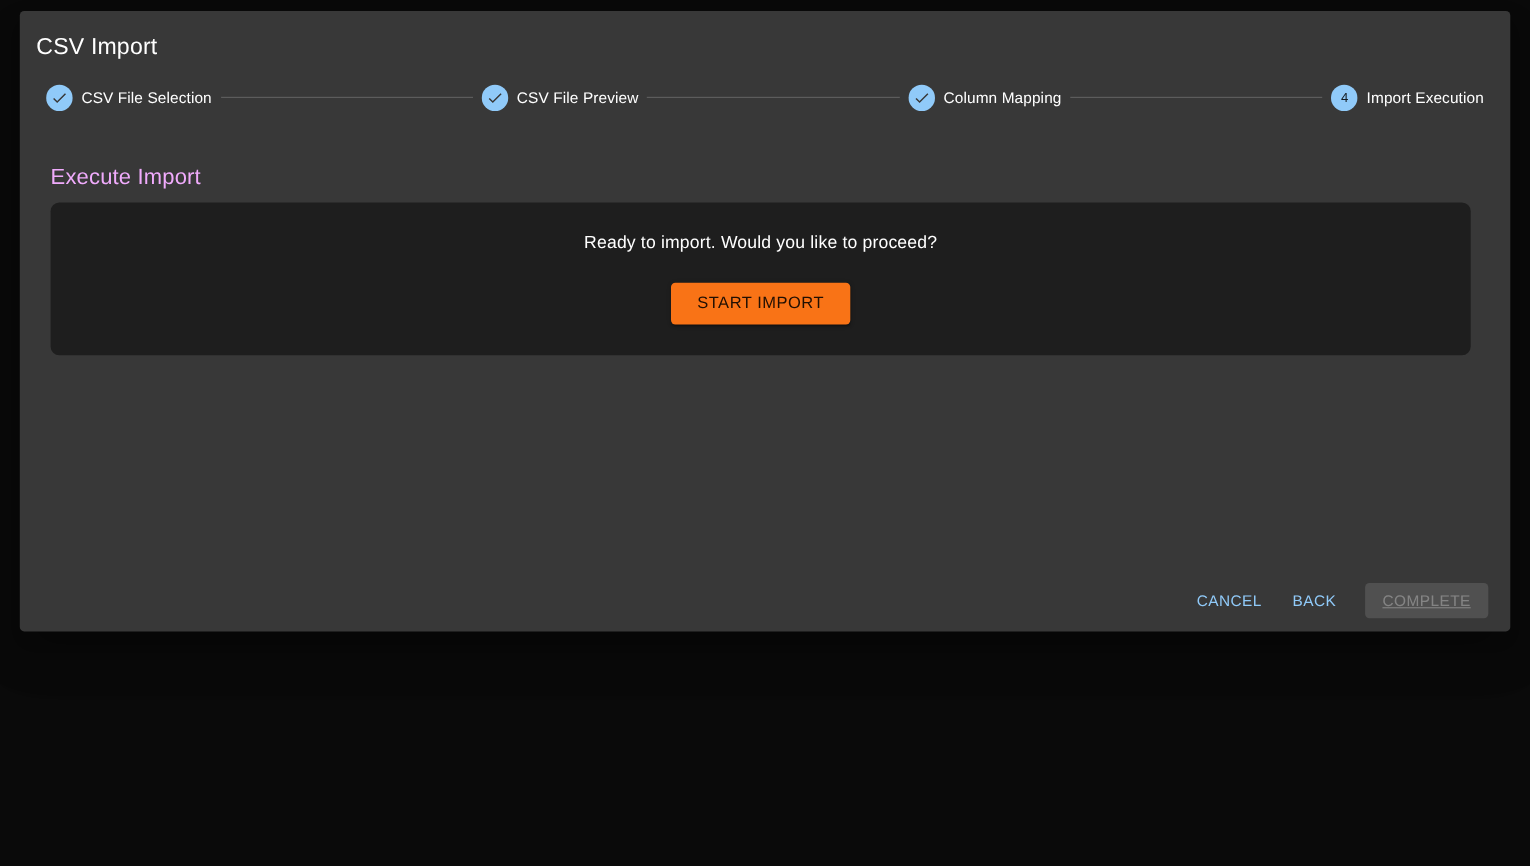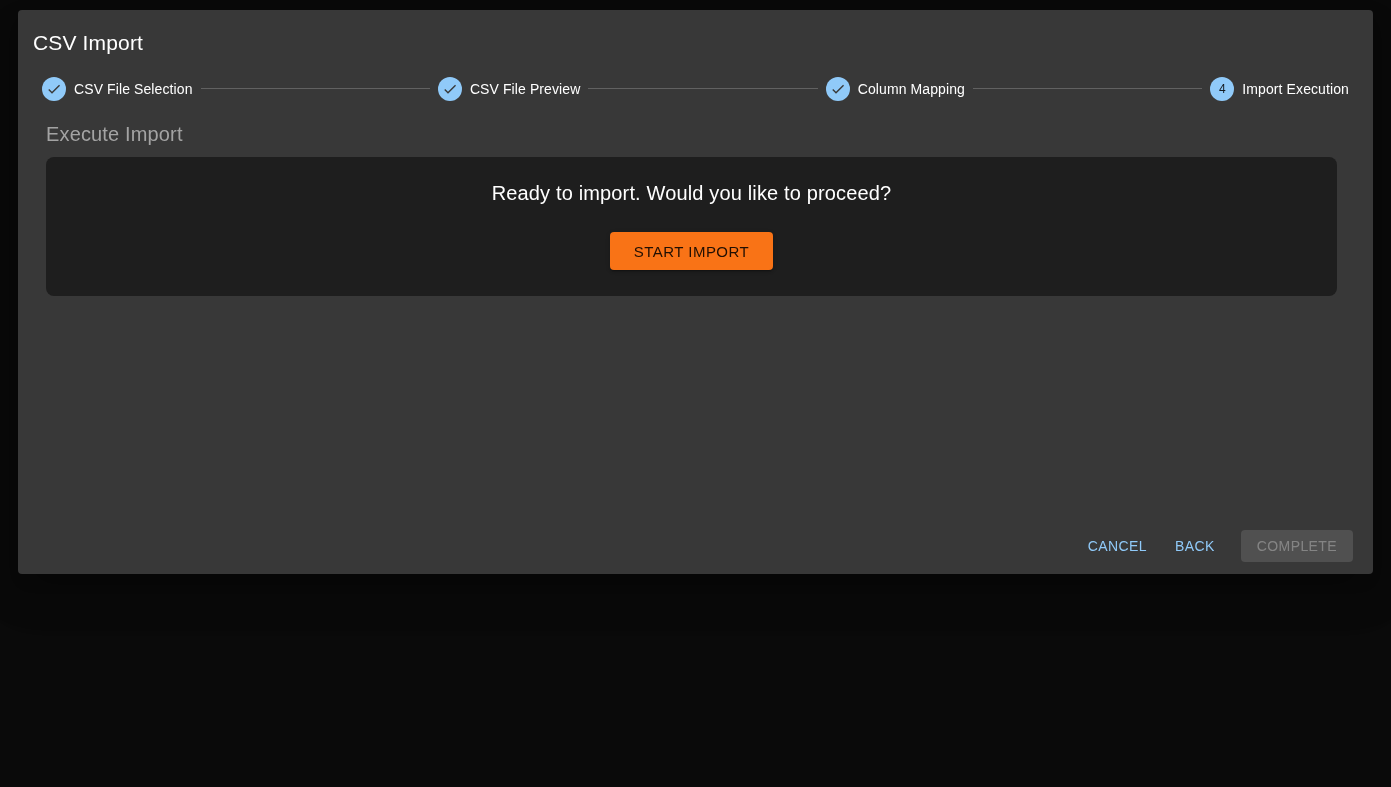--- a/index.html
+++ b/index.html
@@ -69,40 +69,40 @@
   .connector {
     flex: 1 1 auto;
     border-top: 1px solid #616161;
     margin: 0 8px;
     height: 0;
   }
   .content {
     padding: 0 36px 0 28px;
   }
   .section-heading {
-    margin-top: 18px;
+    margin-top: 45px;
     font-size: 20px;
     font-weight: 500;
     letter-spacing: 0.15px;
     line-height: 1.5;
-    color: #a3a3a3;
+    color: #f0abfc;
   }
   .panel {
     margin-top: 8px;
     height: 139px;
     background: #1e1e1e;
     border-radius: 8px;
     display: flex;
     flex-direction: column;
     align-items: center;
     justify-content: center;
     gap: 27px;
   }
   .panel-message {
-    font-size: 20px;
+    font-size: 16px;
     letter-spacing: 0.15px;
     color: #ffffff;
   }
   .start-button {
     height: 38px;
     padding: 0 24px;
     background: #f97316;
     color: rgba(0,0,0,0.87);
     border: none;
     border-radius: 4px;
@@ -140,20 +140,21 @@
     background: rgba(255,255,255,0.12);
     color: rgba(255,255,255,0.3);
     border: none;
     border-radius: 4px;
     padding: 8px 16px;
     font-family: inherit;
     font-size: 14px;
     font-weight: 500;
     letter-spacing: 0.4px;
     text-transform: uppercase;
+    text-decoration: underline;
   }
 </style>
 </head>
 <body>
 
 <div class="dialog">
 
   <div class="dialog-title">CSV Import</div>
 
   <div class="stepper">

